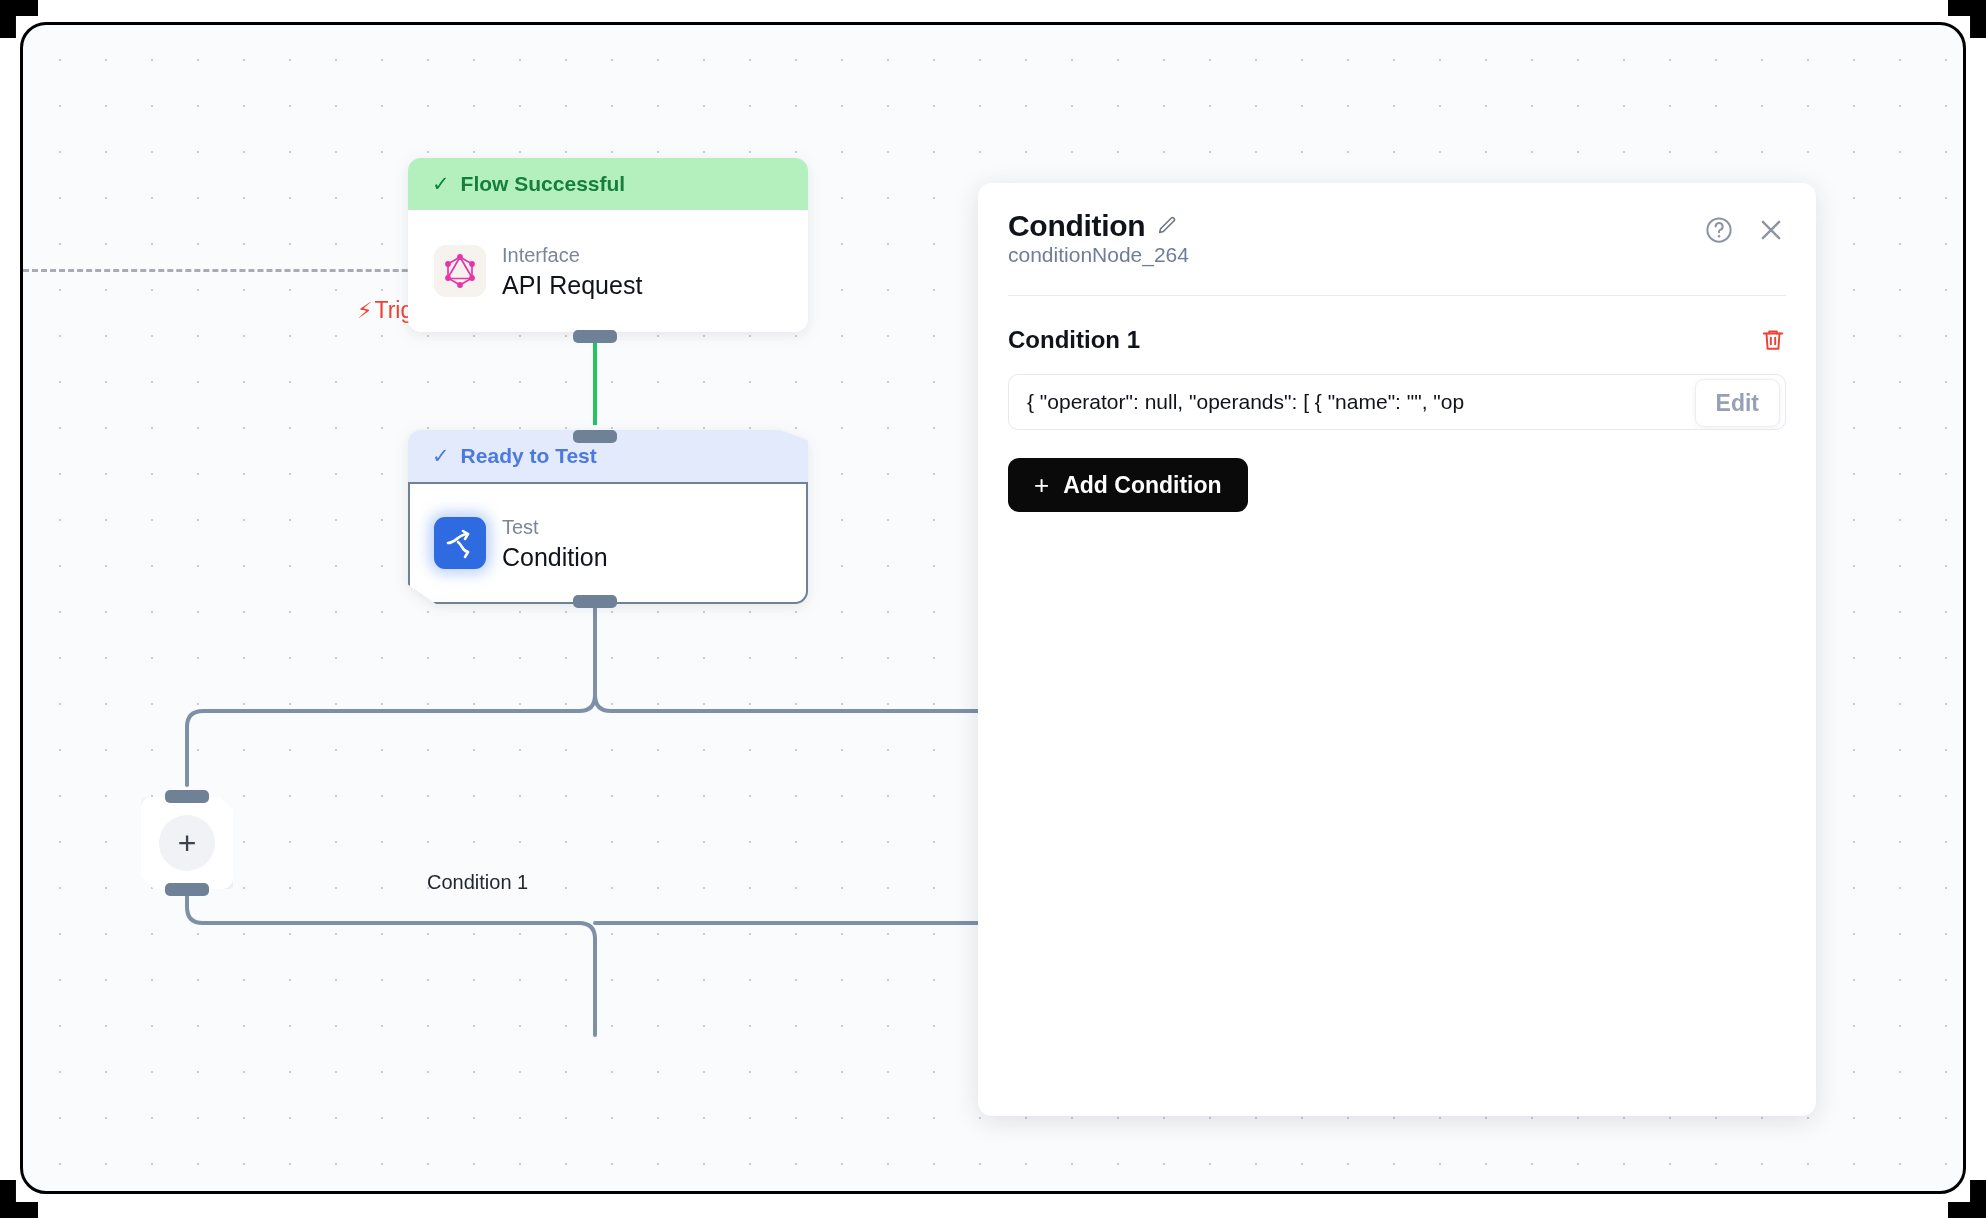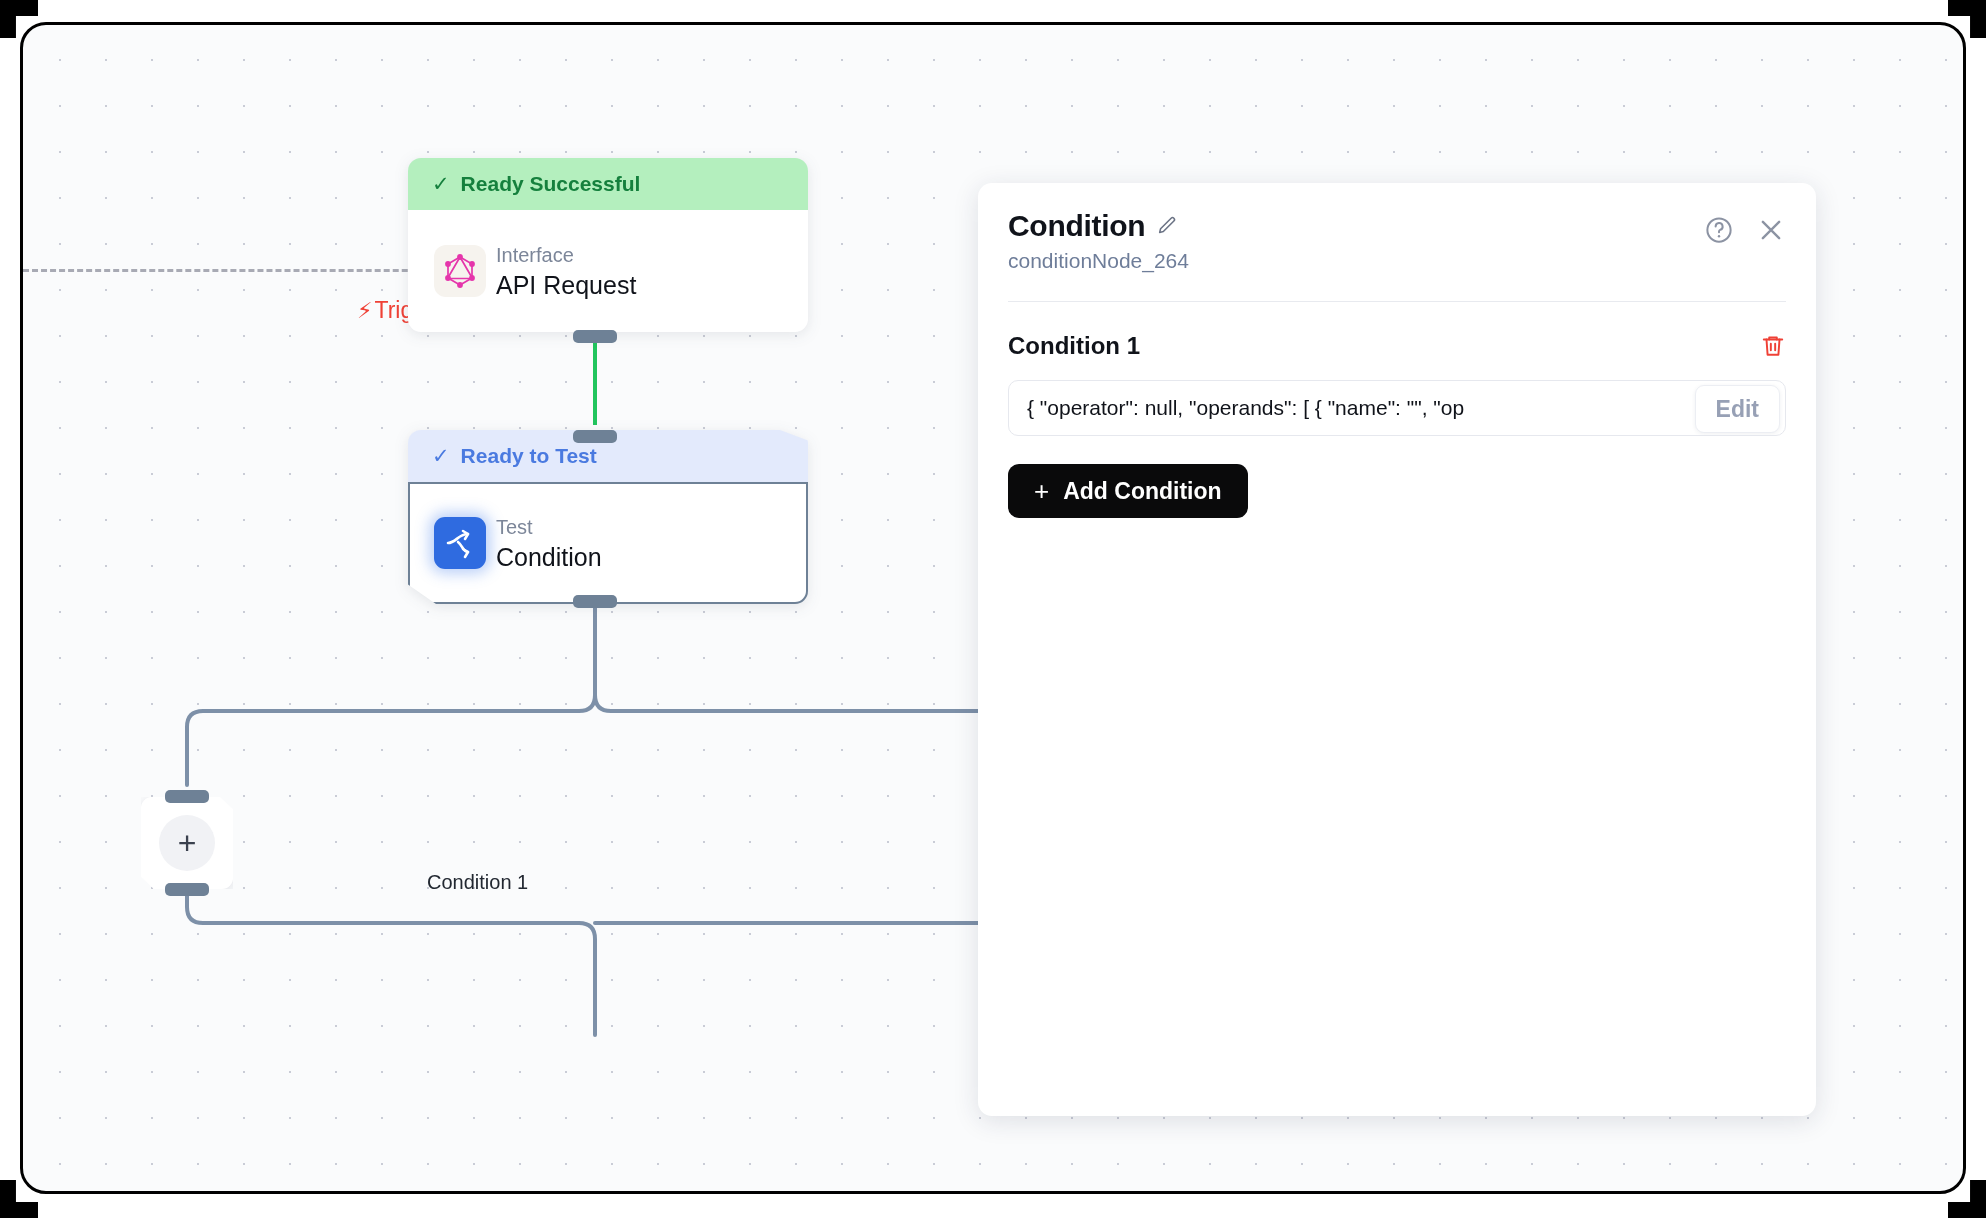--- a/index.html
+++ b/index.html
@@ -121,21 +121,21 @@
   .node-status.ready   { background: #e3eafc; color: #4a7ae0; }
   .node-status .tick { font-size: 21px; font-weight: 700; }
 
   .node-body {
     position: relative;
     background: #ffffff;
     border: 2px solid #ffffff;
     height: 122px;
     display: flex;
     align-items: center;
-    gap: 10px;
+    gap: 16px;
     padding: 0 24px;
     border-radius: 0 0 13px 13px;
   }
   .node.selected .node-body {
     border: 2px solid #6e8196;
     border-radius: 0 0 13px 0;
     clip-path: polygon(0 0, 100% 0, 100% 100%, 7% 100%, 0 84%);
   }
   .node.selected .node-status {
     border-radius: 13px 13px 0 0;
@@ -196,21 +196,21 @@
     padding: 26px 30px 0 30px;
   }
   .panel-head {
     display: flex;
     align-items: flex-start;
     justify-content: space-between;
   }
   .panel-title-row { display: flex; align-items: center; gap: 11px; }
   .panel-title { font-size: 30px; font-weight: 700; color: #10131a; letter-spacing: -0.3px; }
   .pencil-icon { cursor: pointer; display: inline-flex; }
-  .panel-subtitle { font-size: 21px; color: #6e7d99; margin-top: 6px; }
+  .panel-subtitle { font-size: 21px; color: #6e7d99; }
   .panel-actions { display: flex; align-items: center; gap: 22px; padding-top: 6px; }
   .icon-btn {
     background: none; border: none; cursor: pointer; padding: 0;
     display: inline-flex; align-items: center; justify-content: center;
     color: #8c93a3;
   }
   .panel-divider {
     margin-top: 28px;
     border-top: 1px solid #e8eaef;
   }
@@ -310,21 +310,21 @@
 
     <div class="handle" style="left:550px; top:305px;"></div>
     <div class="handle" style="left:550px; top:405px;"></div>
     <div class="handle" style="left:550px; top:570px;"></div>
     <div class="handle" style="left:142px; top:765px;"></div>
     <div class="handle" style="left:142px; top:858px;"></div>
 
     <div class="node" style="left:385px; top:133px;">
       <div class="node-status success">
         <span class="tick">✓</span>
-        <span>Ready Successful</span>
+        <span>Flow Successful</span>
       </div>
       <div class="node-body">
         <div class="node-icon graphql">
           <svg width="32" height="34" viewBox="0 0 32 34">
             <g stroke="#e535ab" stroke-width="1.7" fill="none">
               <path d="M16 3 L28.5 24.5 L3.5 24.5 Z"></path>
               <path d="M16 3 L28 10 L28 24 L16 31 L4 24 L4 10 Z"></path>
             </g>
             <g fill="#e535ab">
               <circle cx="16" cy="3" r="2.9"></circle>

